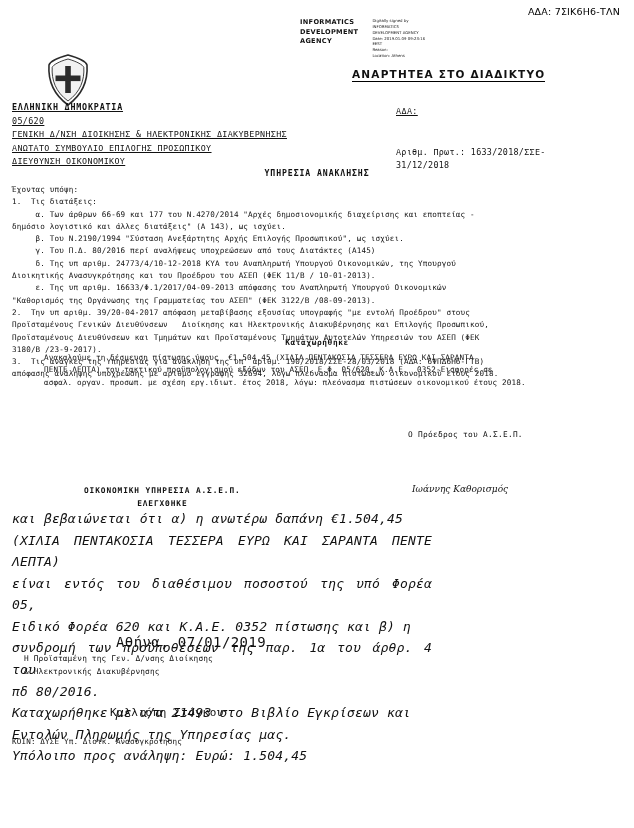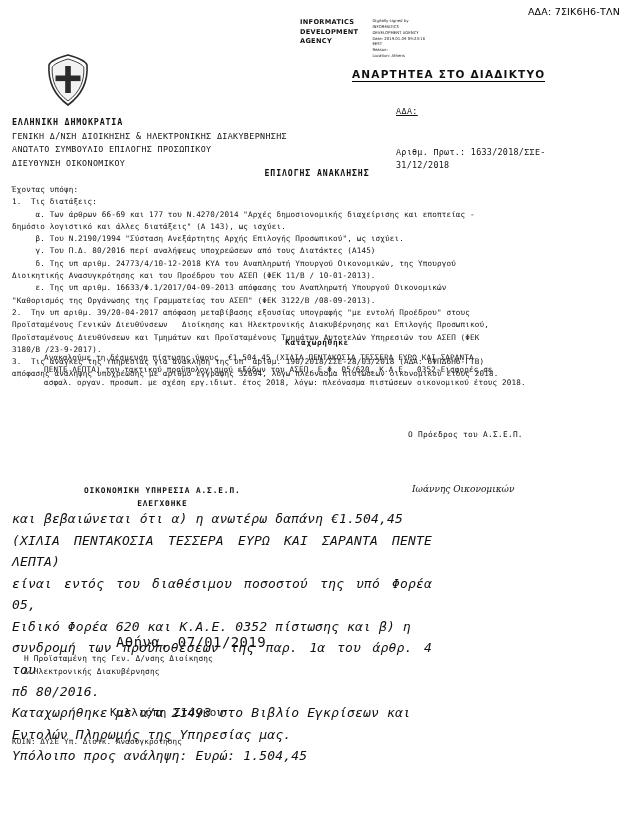--- a/index.html
+++ b/index.html
@@ -67,25 +67,26 @@
     left: 352px;
     font-family: "DejaVu Sans", sans-serif;
     font-size: 10.5px;
     font-weight: bold;
     letter-spacing: 1.2px;
     border-bottom: 1px solid #000;
     padding-bottom: 1px;
   }
   .left-head {
     position: absolute;
-    top: 116px;
+    top: 101px;
     left: 12px;
     font-size: 8.4px;
     line-height: 1.62;
     letter-spacing: 0.35px;
+    text-decoration: underline;
   }
   .left-head .strong {
     font-weight: bold;
     letter-spacing: 0.8px;
   }
   .ada-label {
     position: absolute;
     top: 106px;
     left: 396px;
     font-size: 8.4px;
@@ -218,30 +219,31 @@
       <path d="M24 7 C15 9.5 9 13 8.2 15.3 C7.4 28 11.6 40 24 49 C36.4 40 40.6 28 39.8 15.3 C39 13 33 9.5 24 7 Z" fill="#f2f2f2" stroke="#2b2b2b" stroke-width="0.9"></path>
       <rect x="21.2" y="14" width="5.6" height="27" fill="#2b2b2b"></rect>
       <rect x="11.5" y="23.5" width="25" height="5.6" fill="#2b2b2b"></rect>
     </svg>
   </div>
 
   <div class="anartitea">ΑΝΑΡΤΗΤΕΑ ΣΤΟ ΔΙΑΔΙΚΤΥΟ</div>
 
   <div class="left-head">
     <div class="strong">ΕΛΛΗΝΙΚΗ ΔΗΜΟΚΡΑΤΙΑ</div>
+    <div>05/620</div>
     <div>ΓΕΝΙΚΗ Δ/ΝΣΗ ΔΙΟΙΚΗΣΗΣ &amp; ΗΛΕΚΤΡΟΝΙΚΗΣ ΔΙΑΚΥΒΕΡΝΗΣΗΣ</div>
     <div>ΑΝΩΤΑΤΟ ΣΥΜΒΟΥΛΙΟ ΕΠΙΛΟΓΗΣ ΠΡΟΣΩΠΙΚΟΥ</div>
     <div>ΔΙΕΥΘΥΝΣΗ ΟΙΚΟΝΟΜΙΚΟΥ</div>
   </div>
 
   <div class="ada-label">ΑΔΑ:</div>
   <div class="protocol">Αριθμ. Πρωτ.:  1633/2018/ΣΣΕ-
 31/12/2018</div>
 
-  <div class="title-decision">ΕΠΙΛΟΓΗΣ ΑΝΑΚΛΗΣΗΣ</div>
+  <div class="title-decision">ΥΠΗΡΕΣΙΑ ΑΝΑΚΛΗΣΗΣ</div>
 
   <div class="body-block" id="exontas">Έχοντας υπόψη:
 1.  Τις διατάξεις:
      α. Των άρθρων 66-69 και 177 του Ν.4270/2014 "Αρχές δημοσιονομικής διαχείρισης και εποπτείας -
 δημόσιο λογιστικό και άλλες διατάξεις" (Α 143), ως ισχύει.
      β. Του Ν.2190/1994 "Σύσταση Ανεξάρτητης Αρχής Επιλογής Προσωπικού", ως ισχύει.
      γ. Του Π.Δ. 80/2016 περί αναλήψεως υποχρεώσεων από τους Διατάκτες (Α145)
      δ. Της υπ αριθμ. 24773/4/10-12-2018 ΚΥΑ του Αναπληρωτή Υπουργού Οικονομικών, της Υπουργού
 Διοικητικής Ανασυγκρότησης και του Προέδρου του ΑΣΕΠ (ΦΕΚ 11/Β / 10-01-2013).
      ε. Της υπ αριθμ. 16633/Φ.1/2017/04-09-2013 απόφασης του Αναπληρωτή Υπουργού Οικονομικών
@@ -253,21 +255,21 @@
 3.  Τις ανάγκες της Υπηρεσίας για ανάκληση της υπ' αριθμ. 190/2018/ΣΣΕ-28/03/2018 (ΑΔΑ: 6ΨΠΔ6Η6-ΓΤΒ)
 απόφασης ανάληψης υποχρέωσης με αριθμό εγγραφής 32694, λόγω πλεόνασμα πιστώσεων οικονομικού έτους 2018.</div>
 
   <div id="apofasizoume-head">Καταχωρήθηκε</div>
 
   <div class="body-block" id="apofasi-body">Ανακαλούμε τη δέσμευση πίστωσης ύψους  €1.504,45 (ΧΙΛΙΑ ΠΕΝΤΑΚΟΣΙΑ ΤΕΣΣΕΡΑ ΕΥΡΩ ΚΑΙ ΣΑΡΑΝΤΑ
 ΠΕΝΤΕ ΛΕΠΤΑ) του τακτικού προϋπολογισμού εξόδων του ΑΣΕΠ, Ε.Φ. 05/620, Κ.Α.Ε.  0352-Εισφορές σε
 ασφαλ. οργαν. προσωπ. με σχέση εργ.ιδιωτ. έτος 2018, λόγω: πλεόνασμα πιστώσεων οικονομικού έτους 2018.</div>
 
   <div class="proedros-label">Ο Πρόεδρος του Α.Σ.Ε.Π.</div>
-  <div class="signature">Ιωάννης Οικονομικών</div>
+  <div class="signature">Ιωάννης Καθορισμός</div>
 
   <div class="oik-title" style="white-space:pre-line;">ΟΙΚΟΝΟΜΙΚΗ ΥΠΗΡΕΣΙΑ Α.Σ.Ε.Π.
 ΕΛΕΓΧΘΗΚΕ</div>
 
   <div class="body-block" id="oik-body">και βεβαιώνεται ότι α) η ανωτέρω δαπάνη €1.504,45
 (ΧΙΛΙΑ ΠΕΝΤΑΚΟΣΙΑ ΤΕΣΣΕΡΑ ΕΥΡΩ ΚΑΙ ΣΑΡΑΝΤΑ ΠΕΝΤΕ ΛΕΠΤΑ)
 είναι εντός του διαθέσιμου ποσοστού της υπό Φορέα 05,
 Ειδικό Φορέα 620 και Κ.Α.Ε. 0352 πίστωσης και β) η
 συνδρομή των προϋποθέσεων της παρ. 1α του άρθρ. 4 του
 πδ 80/2016.

